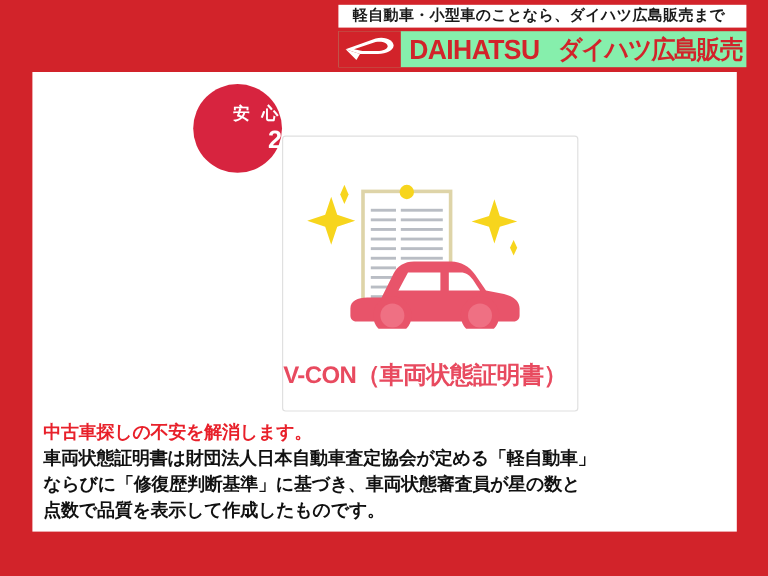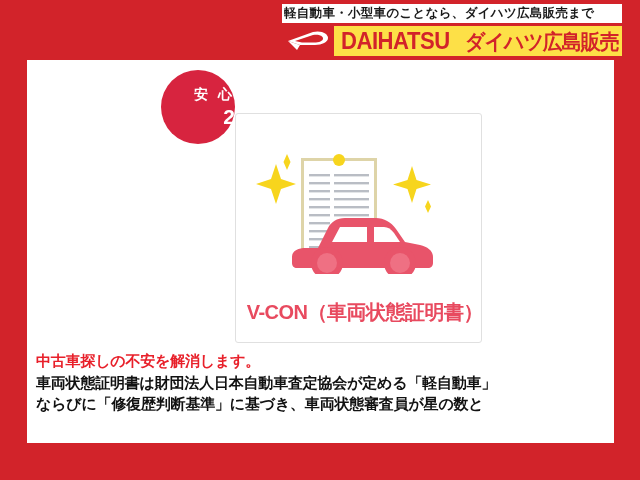--- a/index.html
+++ b/index.html
@@ -27,38 +27,38 @@
   .tagline-box {
     position: absolute;
     left: 282px;
     top: 4px;
     width: 340px;
     height: 19px;
     background: #ffffff;
     display: flex;
     align-items: center;
     justify-content: flex-start;
-    padding-left: 2px;
+    padding-left: 12px;
     box-sizing: border-box;
   }
   .tagline-text {
     font-size: 12.5px;
     font-weight: bold;
     color: #1a1a1a;
     letter-spacing: 0.3px;
     white-space: nowrap;
     line-height: 1;
   }
   .logo-box {
     position: absolute;
     left: 282px;
     top: 26px;
     width: 340px;
     height: 30px;
-    background: #fde047;
+    background: #86efac;
     display: flex;
     align-items: center;
     box-sizing: border-box;
   }
   .emblem-plate {
     width: 52px;
     height: 30px;
     background: #d2232a;
     display: flex;
     align-items: center;
@@ -152,21 +152,21 @@
     height: 150px;
   }
   .illus svg { display: block; margin: 0 auto; }
 
   
   .vcon {
     position: absolute;
     left: 0;
     top: 185px;
     width: 247px;
-    text-align: right;
+    text-align: left;
     font-size: 20px;
     font-weight: bold;
     color: #e84a5f;
     letter-spacing: -0.5px;
     white-space: nowrap;
   }
 
   
   .btext {
     position: absolute;
@@ -289,16 +289,17 @@
         </svg>
       </div>
 
       <div class="vcon">V-CON（車両状態証明書）</div>
     </div>
 
     <div class="btext">
       <div class="btext-line accent">中古車探しの不安を解消します。</div>
       <div class="btext-line">車両状態証明書は財団法人日本自動車査定協会が定める「軽自動車」</div>
       <div class="btext-line">ならびに「修復歴判断基準」に基づき、車両状態審査員が星の数と</div>
+      <div class="btext-line">点数で品質を表示して作成したものです。</div>
     </div>
 
   </div>
 </div>
 
 </body></html>

